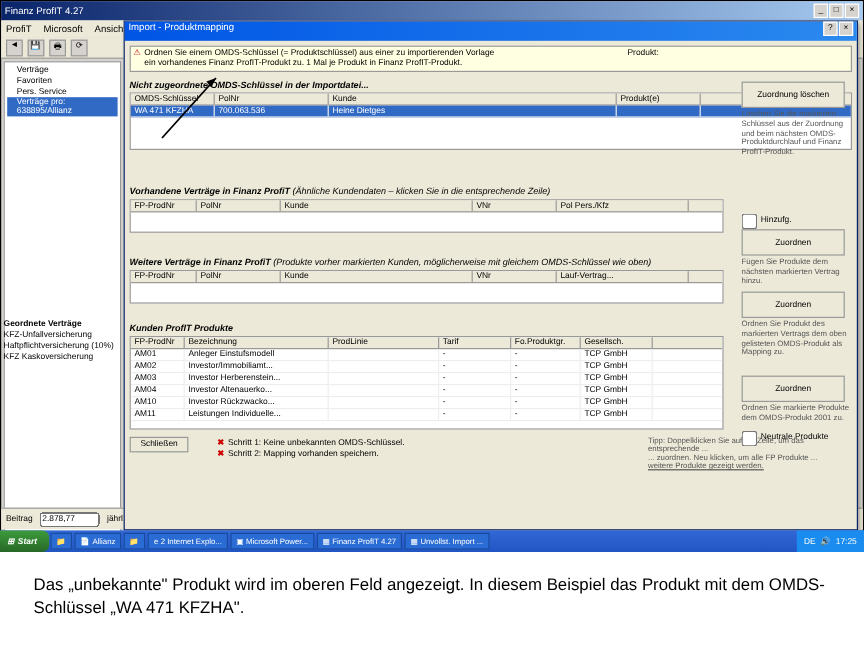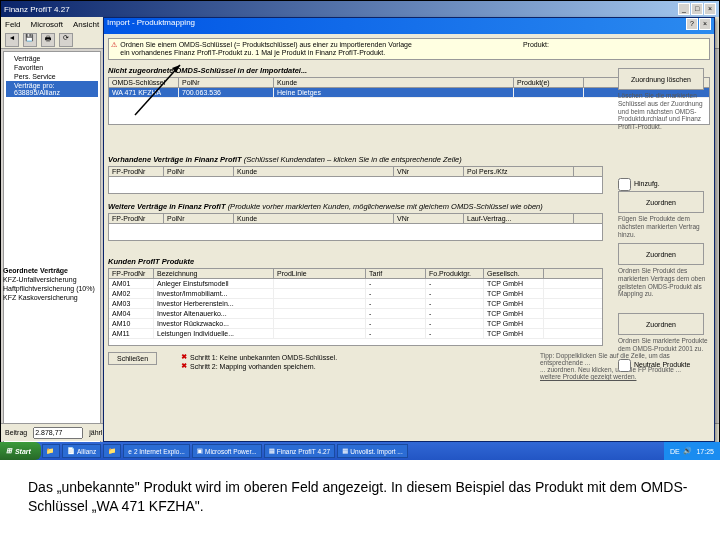--- a/index.html
+++ b/index.html
@@ -58,21 +58,21 @@
 <div class="main-window">
   <div class="titlebar">
     <span class="title">Finanz ProfIT 4.27</span>
     <div class="winbtns">
       <div class="winbtn">_</div>
       <div class="winbtn">□</div>
       <div class="winbtn">×</div>
     </div>
   </div>
   <div class="menubar">
-    <span>Feld</span>
+    <span>ProfiT</span>
     <span>Microsoft</span>
     <span>Ansicht</span>
     <span>?</span>
   </div>
   <div class="toolbar">
     <div class="tbtn">◄</div>
     <div class="tbtn">💾</div>
     <div class="tbtn">🖶</div>
     <div class="tbtn">⟳</div>
   </div>
@@ -135,41 +135,41 @@
           <div class="c4"></div>
         </div>
       </div>
     </div>
     <div class="right-col" style="top:50px;">
       <button class="rbtn">Zuordnung löschen</button>
       <div class="rnote">Löschen Sie die markierten Schlüssel aus der Zuordnung und beim nächsten OMDS-Produktdurchlauf und Finanz ProfIT-Produkt.</div>
     </div>
 
     <div class="section-hdr" style="margin-top:30px;">
-      <span>Vorhandene Verträge in Finanz ProfiT</span> <span style="font-weight:normal">(Schlüssel Kundendaten – klicken Sie in die entsprechende Zeile)</span>
+      <span>Vorhandene Verträge in Finanz ProfiT</span> <span style="font-weight:normal">(Ähnliche Kundendaten – klicken Sie in die entsprechende Zeile)</span>
     </div>
     <div class="grid" style="width:495px;height:28px;">
       <div class="grid-header">
         <div style="width:55px">FP-ProdNr</div>
         <div style="width:70px">PolNr</div>
         <div style="width:160px">Kunde</div>
         <div style="width:70px">VNr</div>
         <div style="width:110px">Pol Pers./Kfz</div>
       </div>
     </div>
     <div class="right-col" style="top:160px;">
       <div class="chk">
           <input type="checkbox" style="">
           <span>Hinzufg.</span>
         </div>
       <button class="rbtn">Zuordnen</button>
       <div class="rnote">Fügen Sie Produkte dem nächsten markierten Vertrag hinzu.</div>
     </div>
 
-    <div class="section-hdr" style="margin-top:8px;">
+    <div class="section-hdr" style="margin-top:20px;">
       <span>Weitere Verträge in Finanz ProfiT</span> <span style="font-weight:normal">(Produkte vorher markierten Kunden, möglicherweise mit gleichem OMDS-Schlüssel wie oben)</span>
     </div>
     <div class="grid" style="width:495px;height:28px;">
       <div class="grid-header">
         <div style="width:55px">FP-ProdNr</div>
         <div style="width:70px">PolNr</div>
         <div style="width:160px">Kunde</div>
         <div style="width:70px">VNr</div>
         <div style="width:110px">Lauf-Vertrag...</div>
       </div>

